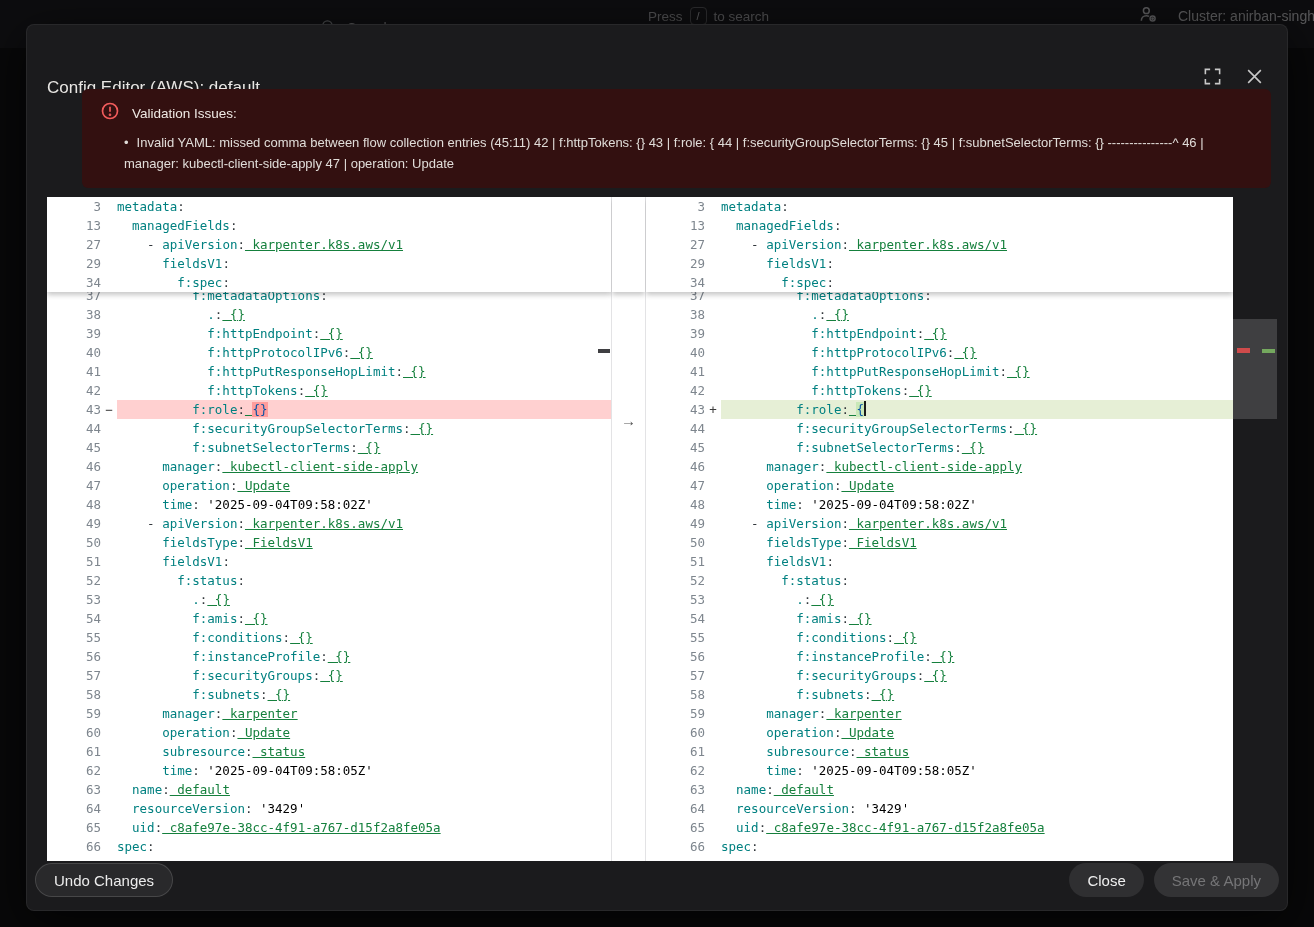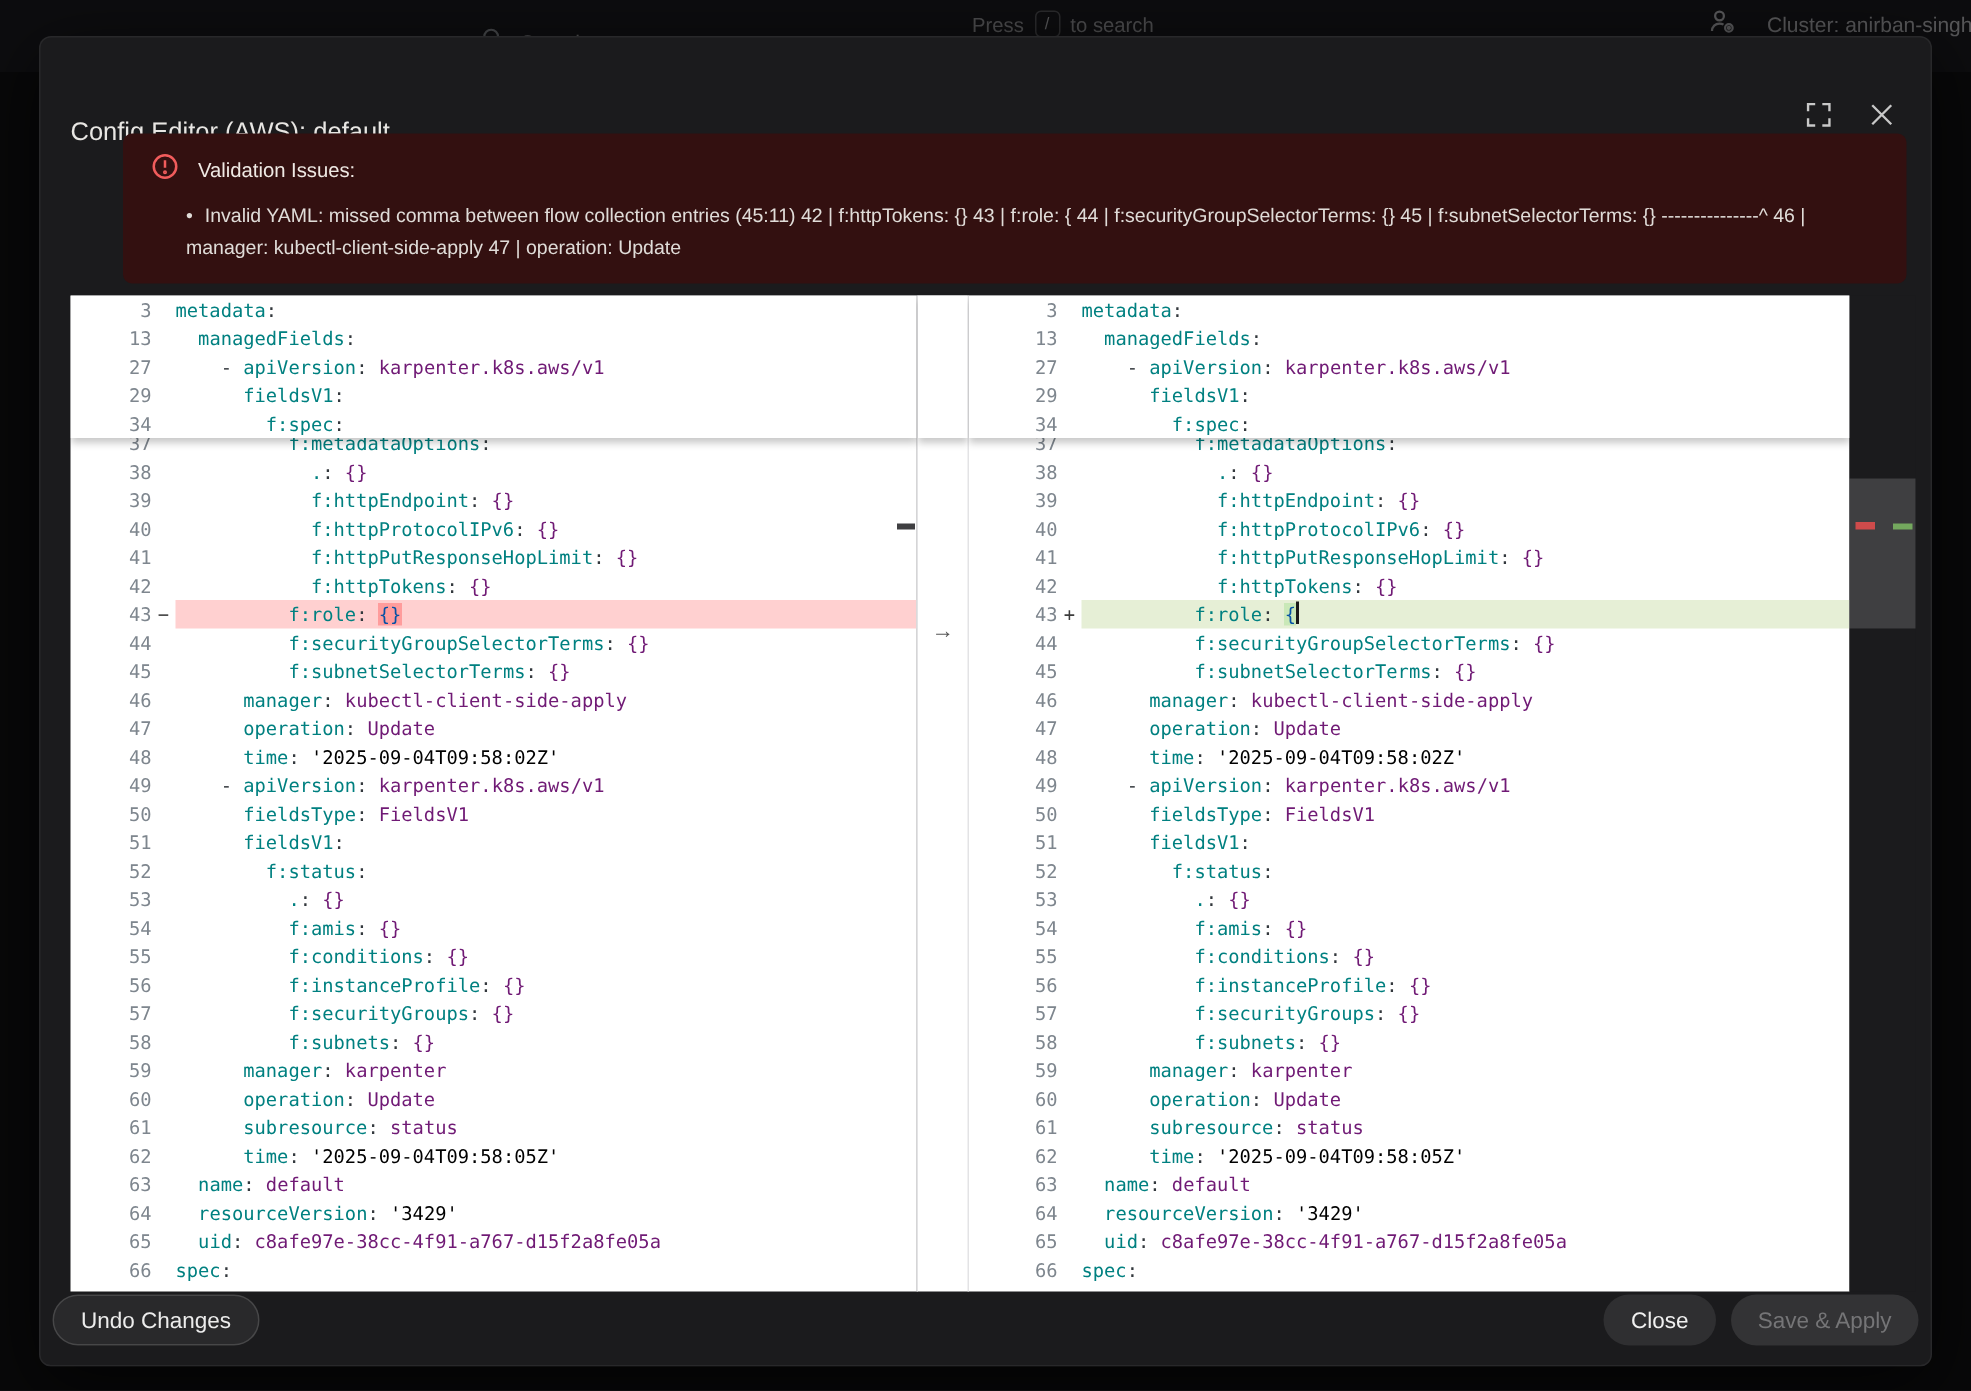--- a/index.html
+++ b/index.html
@@ -56,21 +56,21 @@
   .code { position:absolute; top:89px; left:0; right:0; }
   .row { display:flex; height:19px; white-space:pre; }
   .ln  { flex:none; width:54px; text-align:right; color:#7e868e; }
   #pane-right .ln { width:59px; }
   .dec { flex:none; width:16px; text-align:center; color:#3c3c3c; }
   .ct  { flex:1; color:#24292e; white-space:pre; }
   .ct.del { background:#ffd0d0; }
   .ct.add { background:#e6efd6; }
   .tk-key { color:#008080; }
   .tk-pun { color:#33383d; }
-  .tk-val { color:#701a75; }
+  .tk-val { color:#15803d;text-decoration:underline; }
   .tk-str { color:#000000; }
   .chm { color:#0451a5; }
   .del-chm { background:#ff9c9c; }
   .add-chm { background:#c9e8b8; }
   .cursor { display:inline-block; width:1.5px; height:15px; background:#1a1a1a; vertical-align:-2px; }
 
   .mid-sticky { height:95px; background:#fff; box-shadow:0 3px 5px rgba(0,0,0,0.22); }
   .revert { position:absolute; top:214px; left:0; right:0; height:19px; text-align:center;
             color:#565656; font-size:15px; line-height:19px; cursor:pointer; }
   .lmark { position:absolute; right:1px; top:152px; width:12px; height:4px; background:#3f3f42; z-index:4; }

